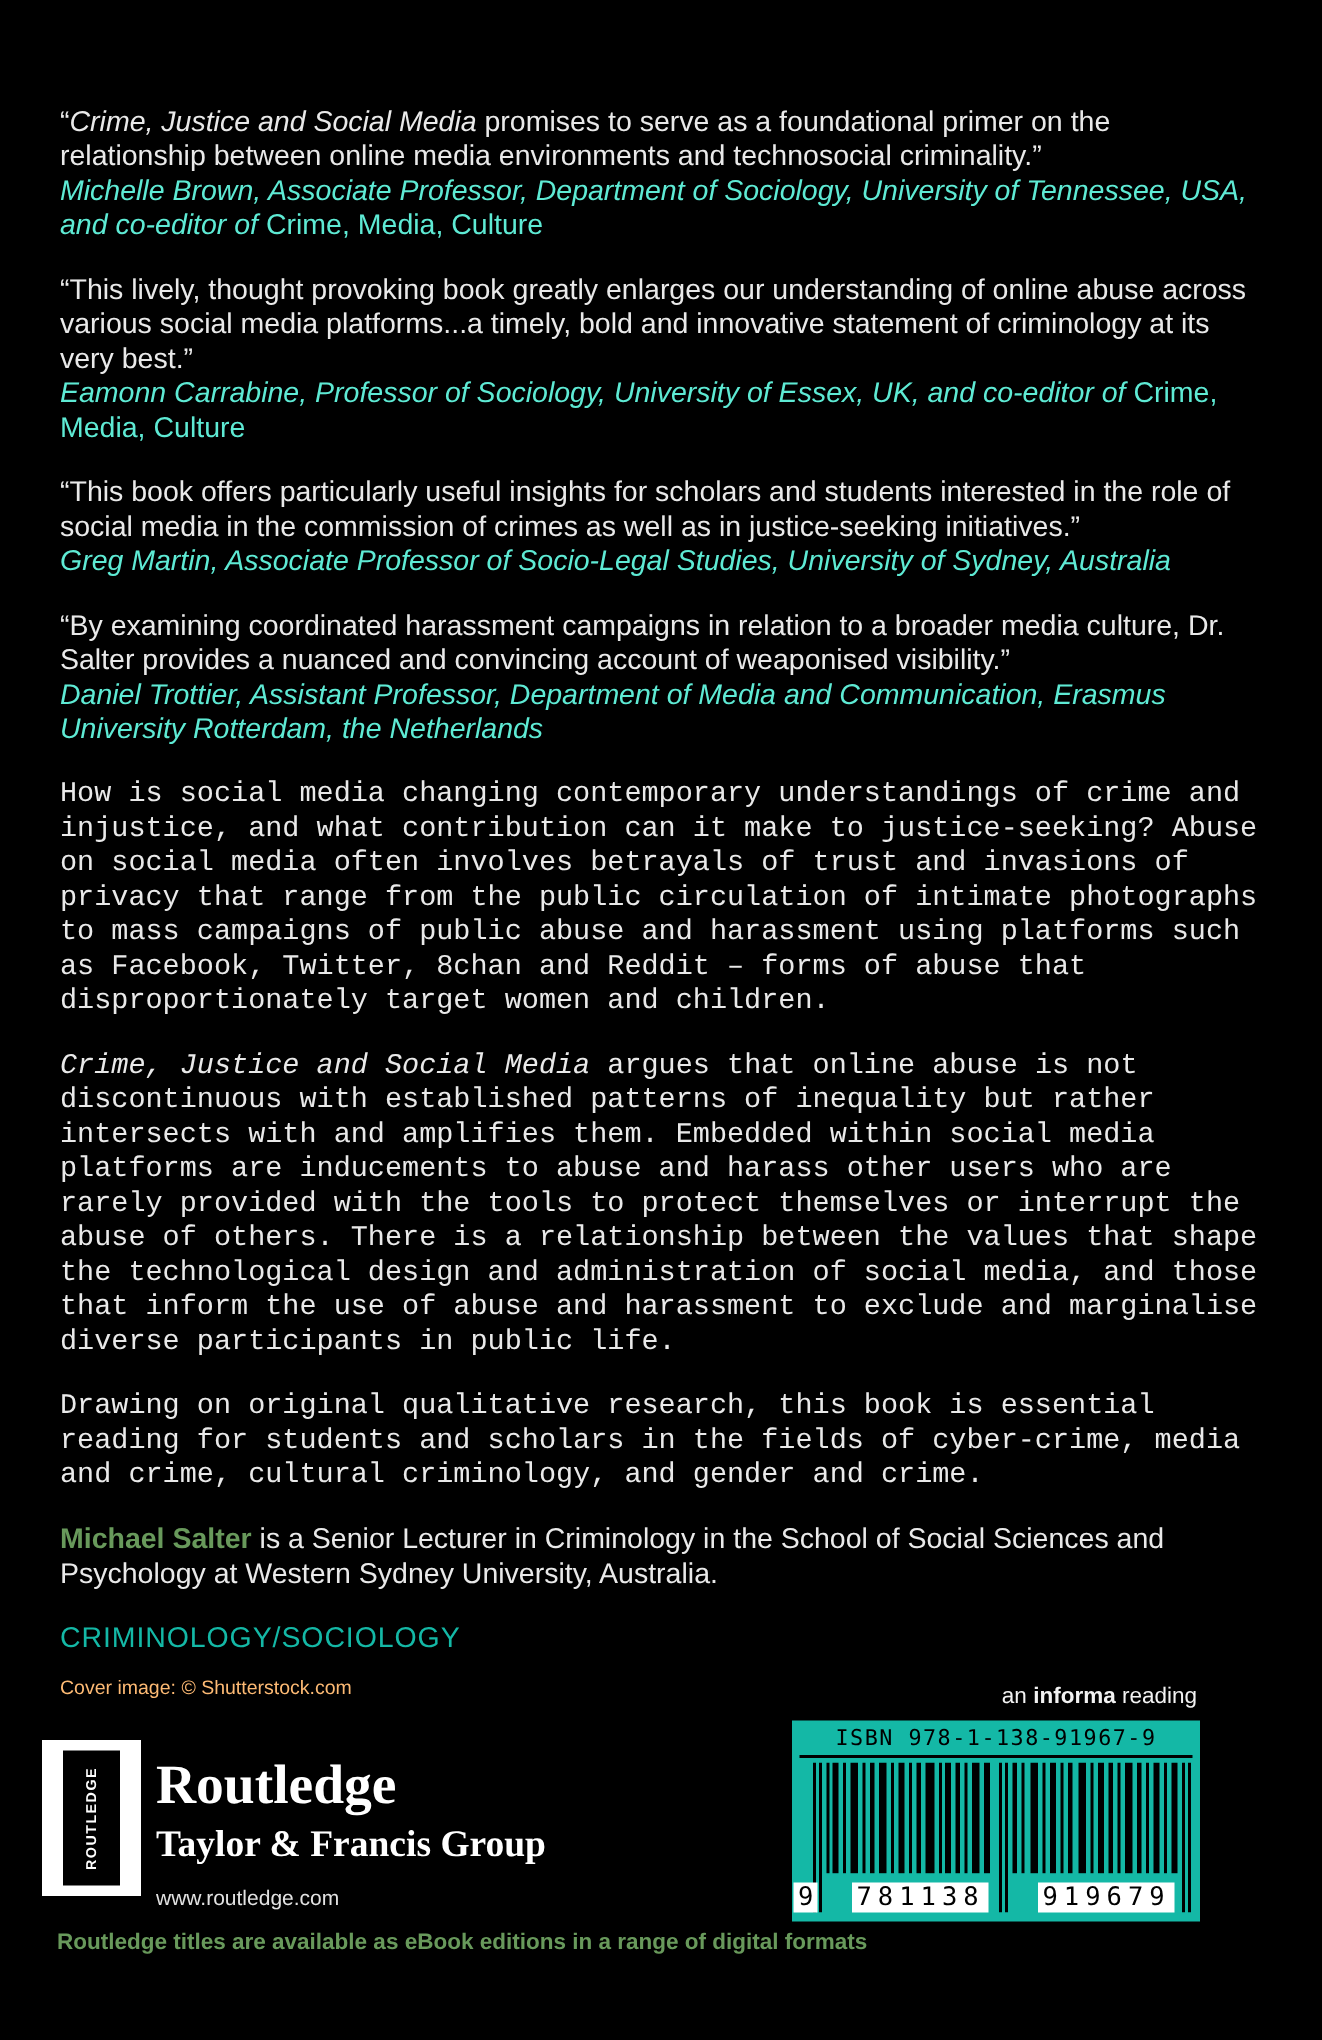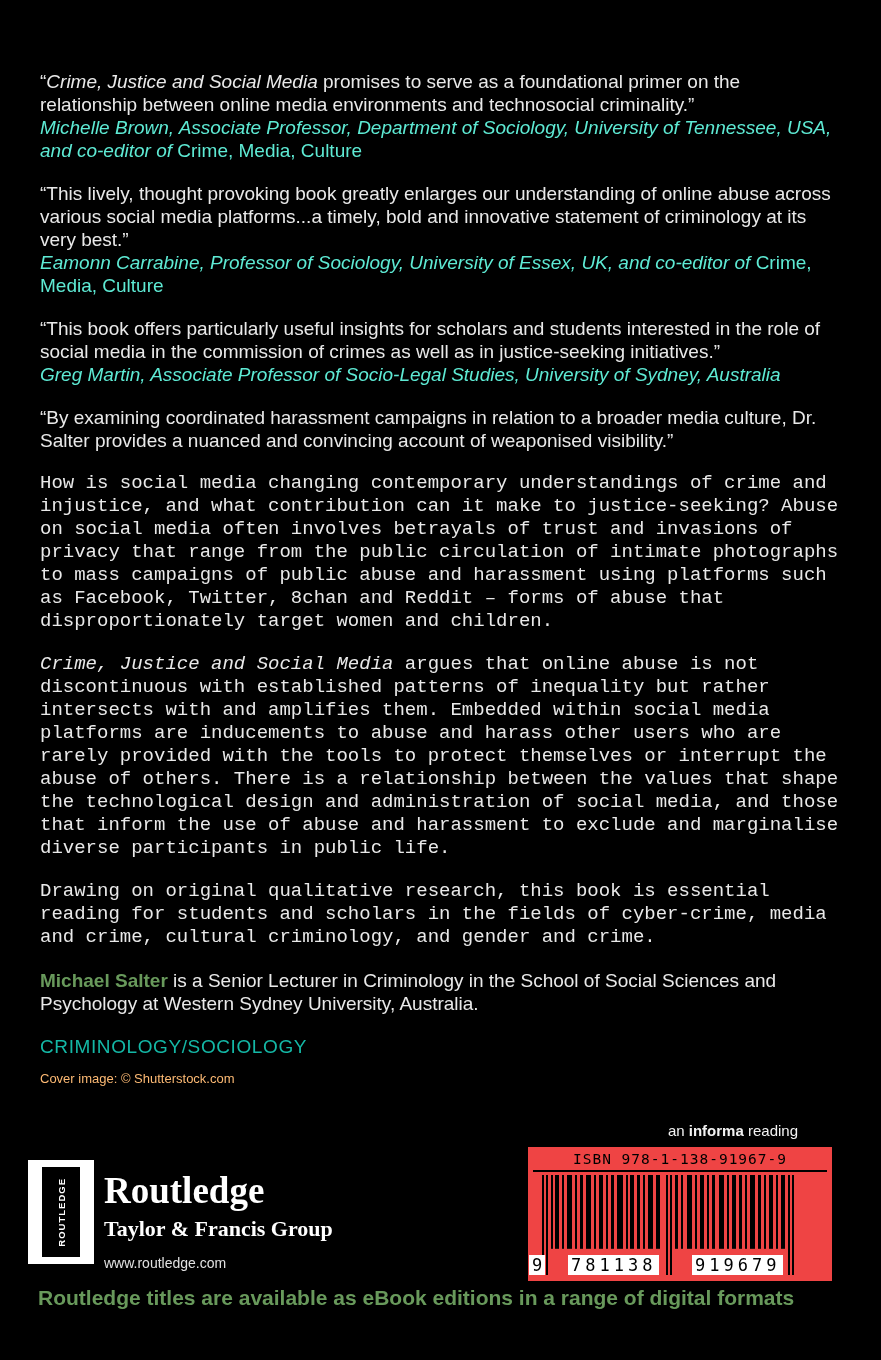--- a/index.html
+++ b/index.html
@@ -35,41 +35,41 @@
   .colophon-bar {
     position: absolute; left: 14px; top: 7px; width: 38px; height: 90px;
     background: #000; display: flex; align-items: center; justify-content: center;
   }
   .vert {
     writing-mode: vertical-rl; transform: rotate(180deg);
     color: #fff; font-size: 9.5px; font-weight: bold; letter-spacing: 1px; white-space: nowrap;
   }
   .pub-block { position: absolute; left: 104px; top: 1170px; color: #fff; }
   .wordmark { font-family: "Liberation Serif", serif; font-weight: bold; font-size: 37px; line-height: 42px; }
-  .group { font-family: "Liberation Serif", serif; font-weight: bold; font-size: 22px; margin-top: 4px; }
+  .group { font-family: "Liberation Serif", serif; font-weight: bold; font-size: 25px; margin-top: 4px; }
   .url { font-size: 14px; margin-top: 13px; color: #e2e2e2; }
 
-  .barcode-box { position: absolute; left: 528px; top: 1147px; width: 304px; height: 134px; background: #ef4444; color: #000; }
+  .barcode-box { position: absolute; left: 528px; top: 1147px; width: 272px; height: 134px; background: #14b8a6; color: #000; }
   .isbn {
     font-family: "DejaVu Sans Mono", monospace;
     font-size: 14.5px; letter-spacing: 1px; text-align: center;
     padding: 4px 0 3px; border-bottom: 2px solid #000; margin: 0 5px;
   }
   .bars-wrap { position: relative; width: 252px; height: 100px; margin: 3px 0 0 14px; }
   .bars-wrap svg { display: block; width: 252px; height: 100px; }
   .barcode-digits {
     position: absolute; left: 0; right: 0; bottom: 0; height: 20px;
     font-family: "DejaVu Sans Mono", monospace; font-size: 17px; line-height: 20px;
   }
   .barcode-digits .d { position: absolute; background: #fff; padding: 0 3px; }
   .d1 { left: -13px; }
   .d2 { left: 26px; letter-spacing: 4px; }
   .d3 { left: 150px; letter-spacing: 4px; }
 
-  .ebook-note { position: absolute; left: 38px; top: 1286px; color: #68995b; font-size: 21px; font-weight: bold; }
+  .ebook-note { position: absolute; left: 38px; top: 1286px; color: #68995b; font-size: 15px; font-weight: bold; }
 </style>
 </head>
 <body>
 
 <div class="page">
 
   <main class="content">
 
     <section class="quote-block">
       <p class="quote"><span>“</span><span class="it">Crime, Justice and Social Media</span><span> promises to serve as a foundational primer on the relationship between online media environments and technosocial criminality.”</span></p>
@@ -81,20 +81,21 @@
       <p class="attribution"><span>Eamonn Carrabine, Professor of Sociology, University of Essex, UK, and co-editor of </span><span class="attr-up">Crime, Media, Culture</span></p>
     </section>
 
     <section class="quote-block">
       <p class="quote"><span></span><span class="it"></span><span>“This book offers particularly useful insights for scholars and students interested in the role of social media in the commission of crimes as well as in justice-seeking initiatives.”</span></p>
       <p class="attribution"><span>Greg Martin, Associate Professor of Socio-Legal Studies, University of Sydney, Australia</span><span class="attr-up"></span></p>
     </section>
 
     <section class="quote-block">
       <p class="quote"><span></span><span class="it"></span><span>“By examining coordinated harassment campaigns in relation to a broader media culture, Dr. Salter provides a nuanced and convincing account of weaponised visibility.”</span></p>
+      <p class="attribution"><span>Daniel Trottier, Assistant Professor, Department of Media and Communication, Erasmus University Rotterdam, the Netherlands</span><span class="attr-up"></span></p>
     </section>
 
     <p class="body-para">How is social media changing contemporary understandings of crime and injustice, and what contribution can it make to justice-seeking? Abuse on social media often involves betrayals of trust and invasions of privacy that range from the public circulation of intimate photographs to mass campaigns of public abuse and harassment using platforms such as Facebook, Twitter, 8chan and Reddit – forms of abuse that disproportionately target women and children.</p>
 
     <p class="body-para"><span class="it">Crime, Justice and Social Media</span><span> argues that online abuse is not discontinuous with established patterns of inequality but rather intersects with and amplifies them. Embedded within social media platforms are inducements to abuse and harass other users who are rarely provided with the tools to protect themselves or interrupt the abuse of others. There is a relationship between the values that shape the technological design and administration of social media, and those that inform the use of abuse and harassment to exclude and marginalise diverse participants in public life.</span></p>
 
     <p class="body-para">Drawing on original qualitative research, this book is essential reading for students and scholars in the fields of cyber-crime, media and crime, cultural criminology, and gender and crime.</p>
 
     <p class="bio"><span class="bio-name">Michael Salter</span><span> is a Senior Lecturer in Criminology in the School of Social Sciences and Psychology at Western Sydney University, Australia.</span></p>
 

